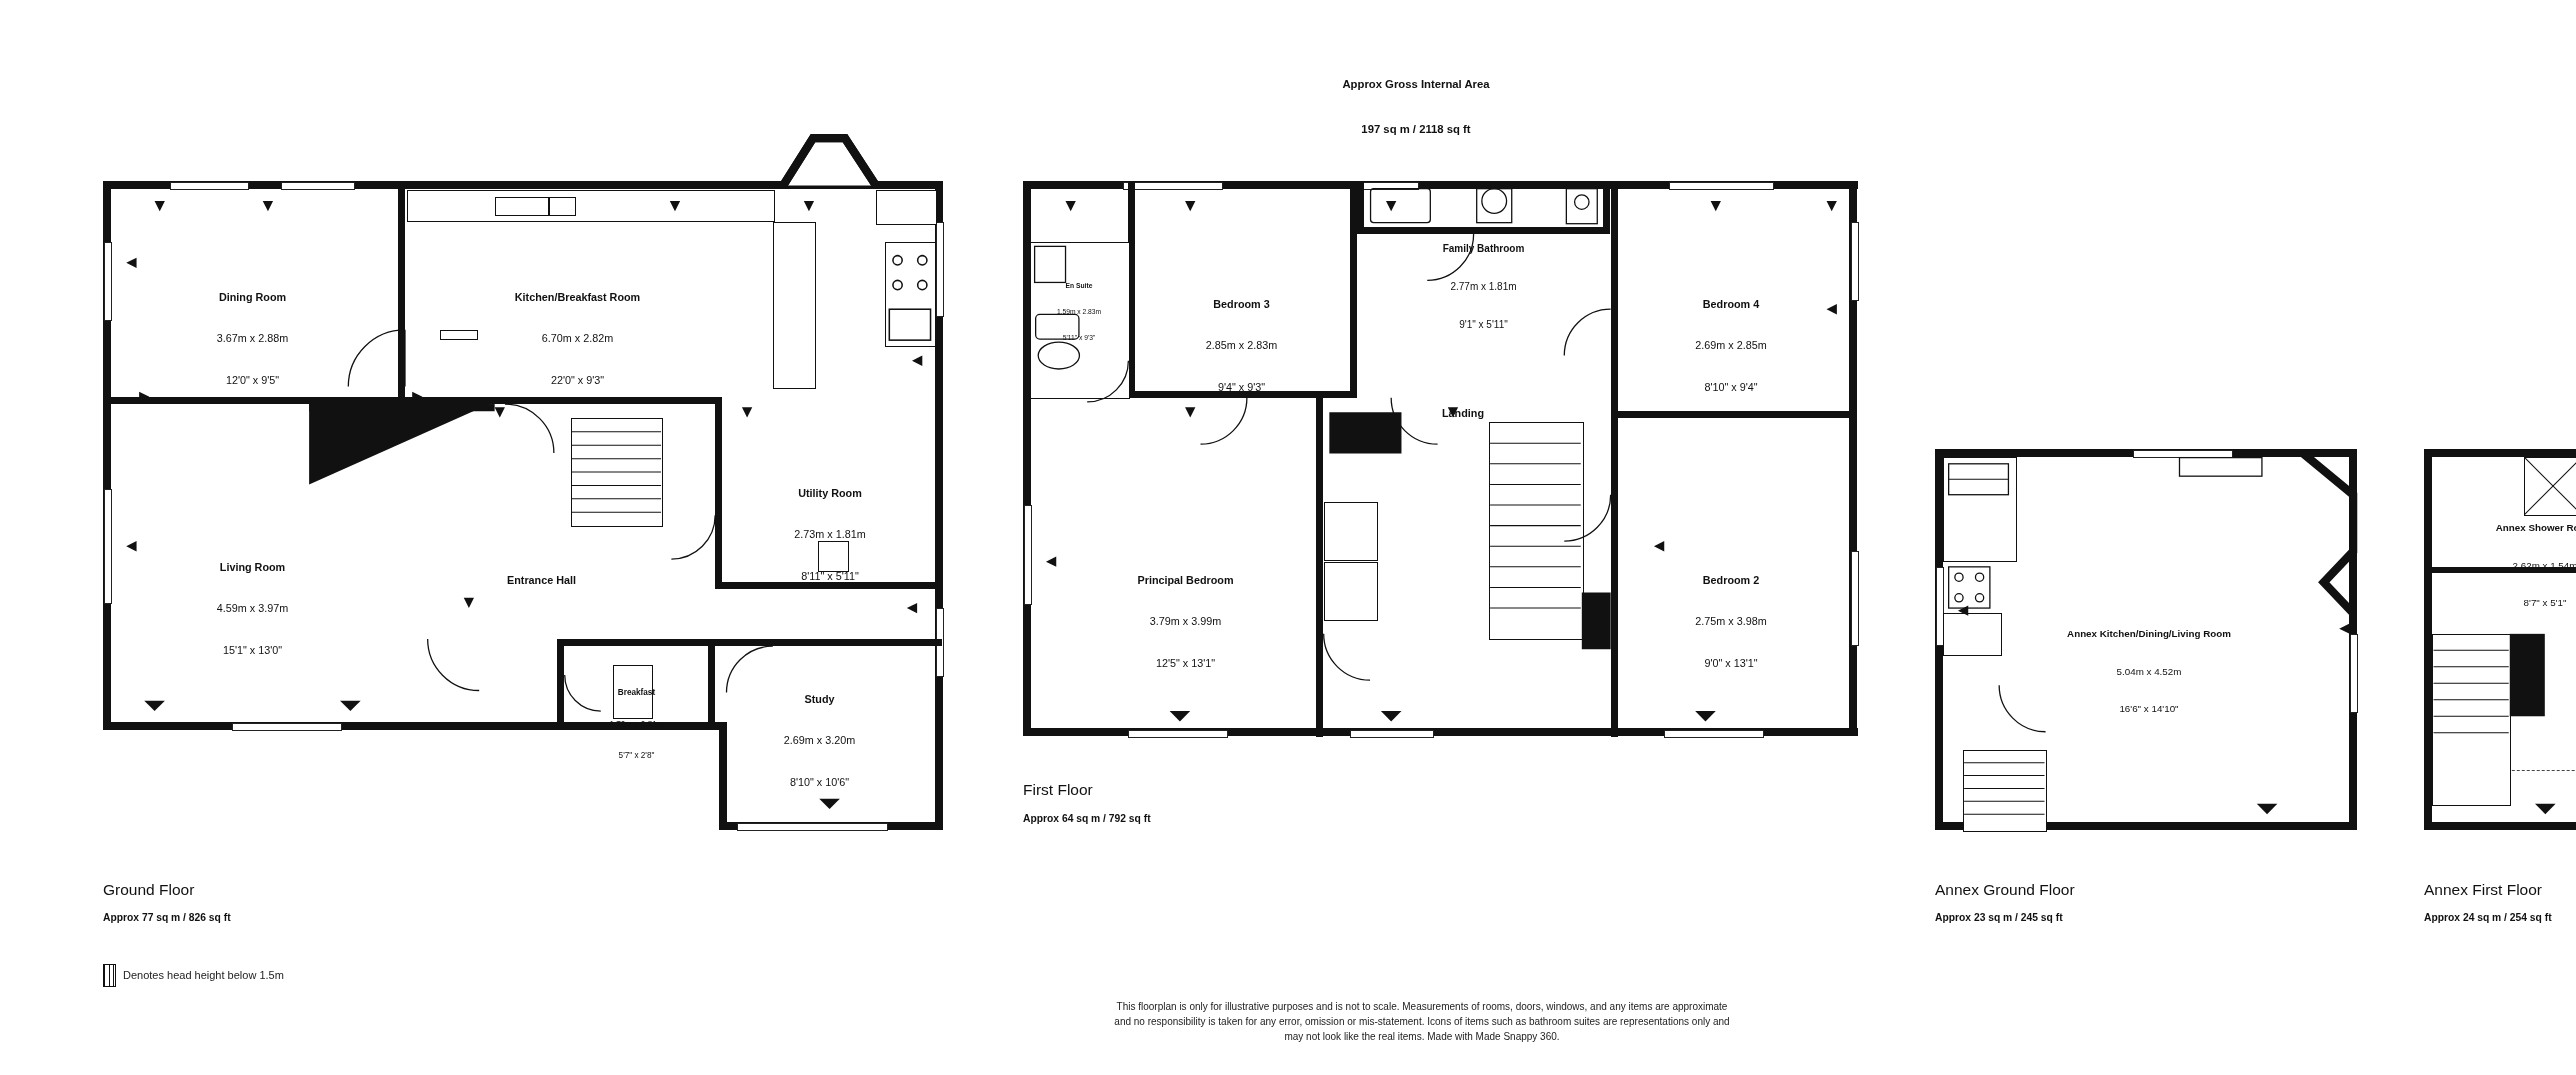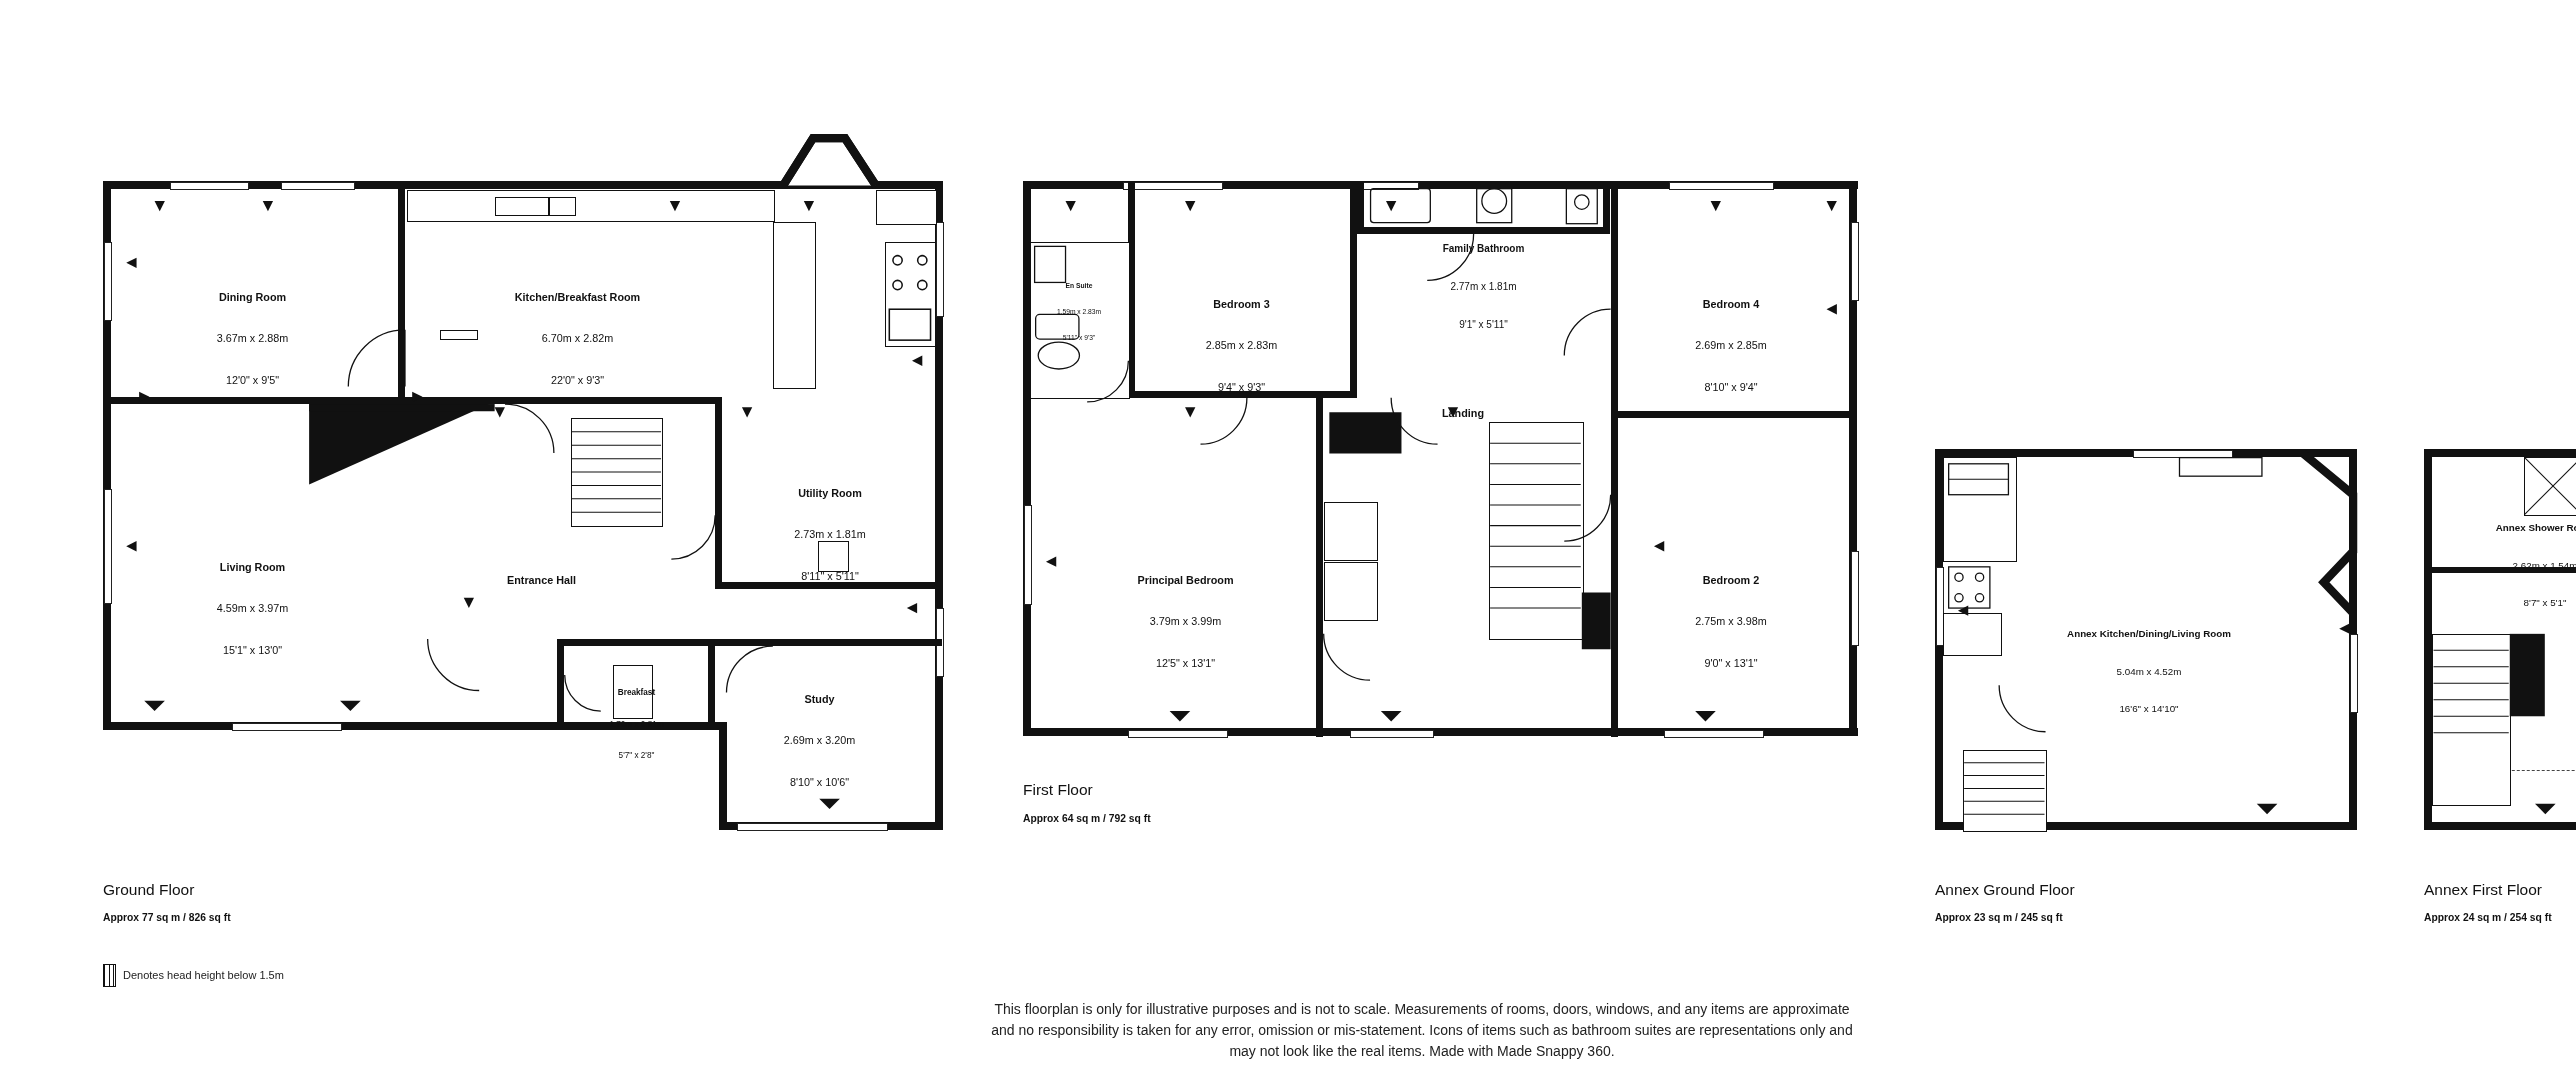--- a/index.html
+++ b/index.html
@@ -38,21 +38,21 @@
   }
   .floor-sub {
     position: absolute;
     font-weight: bold;
     white-space: pre;
   }
   .disclaimer {
     position: absolute;
     text-align: center;
     line-height: 1.5;
-    font-size: 14px;
+    font-size: 10px;
     color: #222;
     white-space: pre-line;
   }
   .legend-text {
     position: absolute;
     font-size: 11px;
     color: #222;
     white-space: pre;
   }
   .legend-box {
@@ -79,20 +79,24 @@
     width: 2957px;
     height: 1076px;
     pointer-events: none;
   }
 </style>
 </head>
 <body>
 
 <div class="stage">
 
+  <div class="hdr" style="left:1246px; top:46px; width:340px; font-size:11.3px;">
+    <div>Approx Gross Internal Area</div>
+    <div>197 sq m / 2118 sq ft</div>
+  </div>
 
   <div>
 
     <div class="wall" style="left:103px; top:181px; width:840px; height:8.2px;"></div>
     <div class="wall" style="left:103px; top:181px; width:8.2px; height:549px;"></div>
     <div class="wall" style="left:103px; top:722px; width:618px; height:8.2px;"></div>
     <div class="wall" style="left:719px; top:822px; width:224px; height:8.2px;"></div>
     <div class="wall" style="left:719px; top:722px; width:8.2px; height:108px;"></div>
     <div class="wall" style="left:935px; top:181px; width:8.2px; height:647px;"></div>
 

